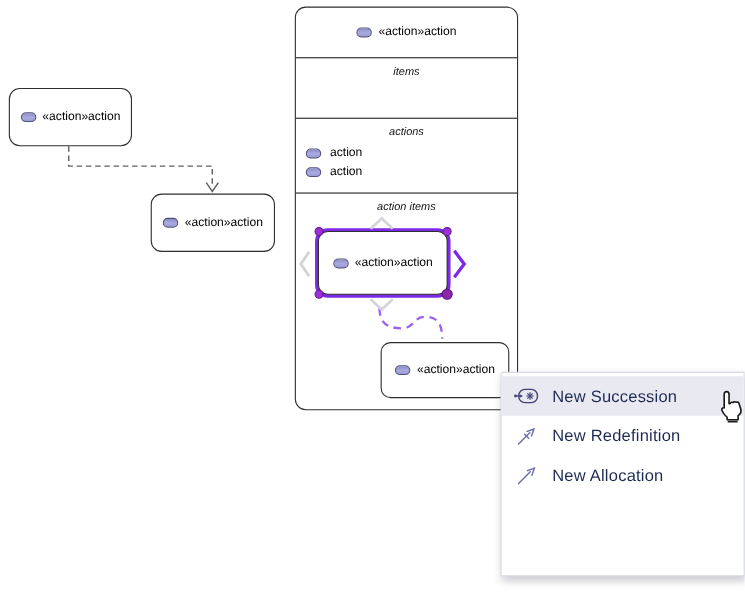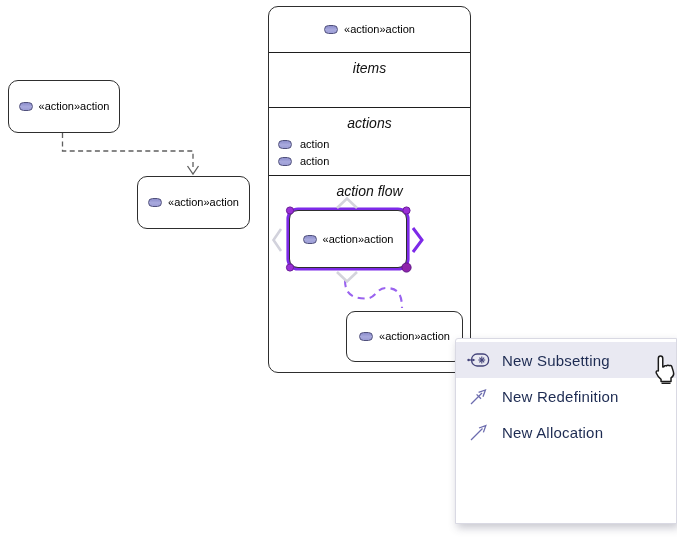--- a/index.html
+++ b/index.html
@@ -26,21 +26,21 @@
   }
   .bb-header{
     height:45px;border-bottom:1.2px solid #1e1e1e;
     display:flex;align-items:center;justify-content:center;gap:6px;font-size:11px;
   }
   .bb-section{position:relative;box-sizing:border-box;}
   .bb-items{height:55px;border-bottom:1.2px solid #1e1e1e;}
   .bb-actions{height:68px;border-bottom:1.2px solid #1e1e1e;}
   .bb-flow{height:195px;}
   .sec-label{
-    display:block;text-align:center;font-style:italic;font-size:14px;color:#111;padding-top:7px;
+    display:block;text-align:center;font-style:italic;font-size:10px;color:#111;padding-top:7px;
   }
   .action-row{
     display:flex;align-items:center;gap:8px;font-size:11px;color:#000;
     padding-left:9px;height:16px;margin-top:1px;
   }
 
   
   .sel-node{
     position:absolute;left:289px;top:210px;width:118px;height:58px;
     background:#fff;border:1.2px solid #2e2e2e;border-radius:9px;
@@ -103,21 +103,21 @@
       <div class="action-row" style="margin-top:5px;">
         <span class="pill"></span>
         <span>action</span>
       </div>
       <div class="action-row">
         <span class="pill"></span>
         <span>action</span>
       </div>
     </div>
     <div class="bb-section bb-flow">
-      <span class="sec-label">action flow</span>
+      <span class="sec-label">action items</span>
     </div>
   </div>
 
   <div class="sel-node">
     <span class="pill"></span>
     <span class="ntext">
       <span>«action»</span>
       <span>action</span>
     </span>
   </div>
@@ -161,21 +161,21 @@
           <path d="M5.6,7.4 L8.4,9 L5.6,10.6 Z" fill="#44447a"></path>
           <rect x="4.6" y="3" width="17" height="12" rx="5.5" fill="none" stroke="#44447a" stroke-width="1.3"></rect>
           <g stroke="#44447a" stroke-width="1.1">
             <line x1="14.8" y1="5.6" x2="14.8" y2="12.4"></line>
             <line x1="11.4" y1="9" x2="18.2" y2="9"></line>
             <line x1="12.4" y1="6.6" x2="17.2" y2="11.4"></line>
             <line x1="17.2" y1="6.6" x2="12.4" y2="11.4"></line>
           </g>
         </svg>
       </span>
-      <span class="mi-label">New Subsetting</span>
+      <span class="mi-label">New Succession</span>
     </div>
     <div class="menu-item">
       <span class="mi-icon">
         <svg width="22" height="22" viewBox="0 0 22 22">
           <line x1="3" y1="19" x2="14" y2="8" stroke="#6c6cae" stroke-width="1.3"></line>
           <polyline points="10.6,7.4 17.4,5 15,11.8" fill="none" stroke="#6c6cae" stroke-width="1.3"></polyline>
           <line x1="8.6" y1="9.4" x2="13" y2="13.8" stroke="#6c6cae" stroke-width="1.3"></line>
         </svg>
       </span>
       <span class="mi-label">New Redefinition</span>

